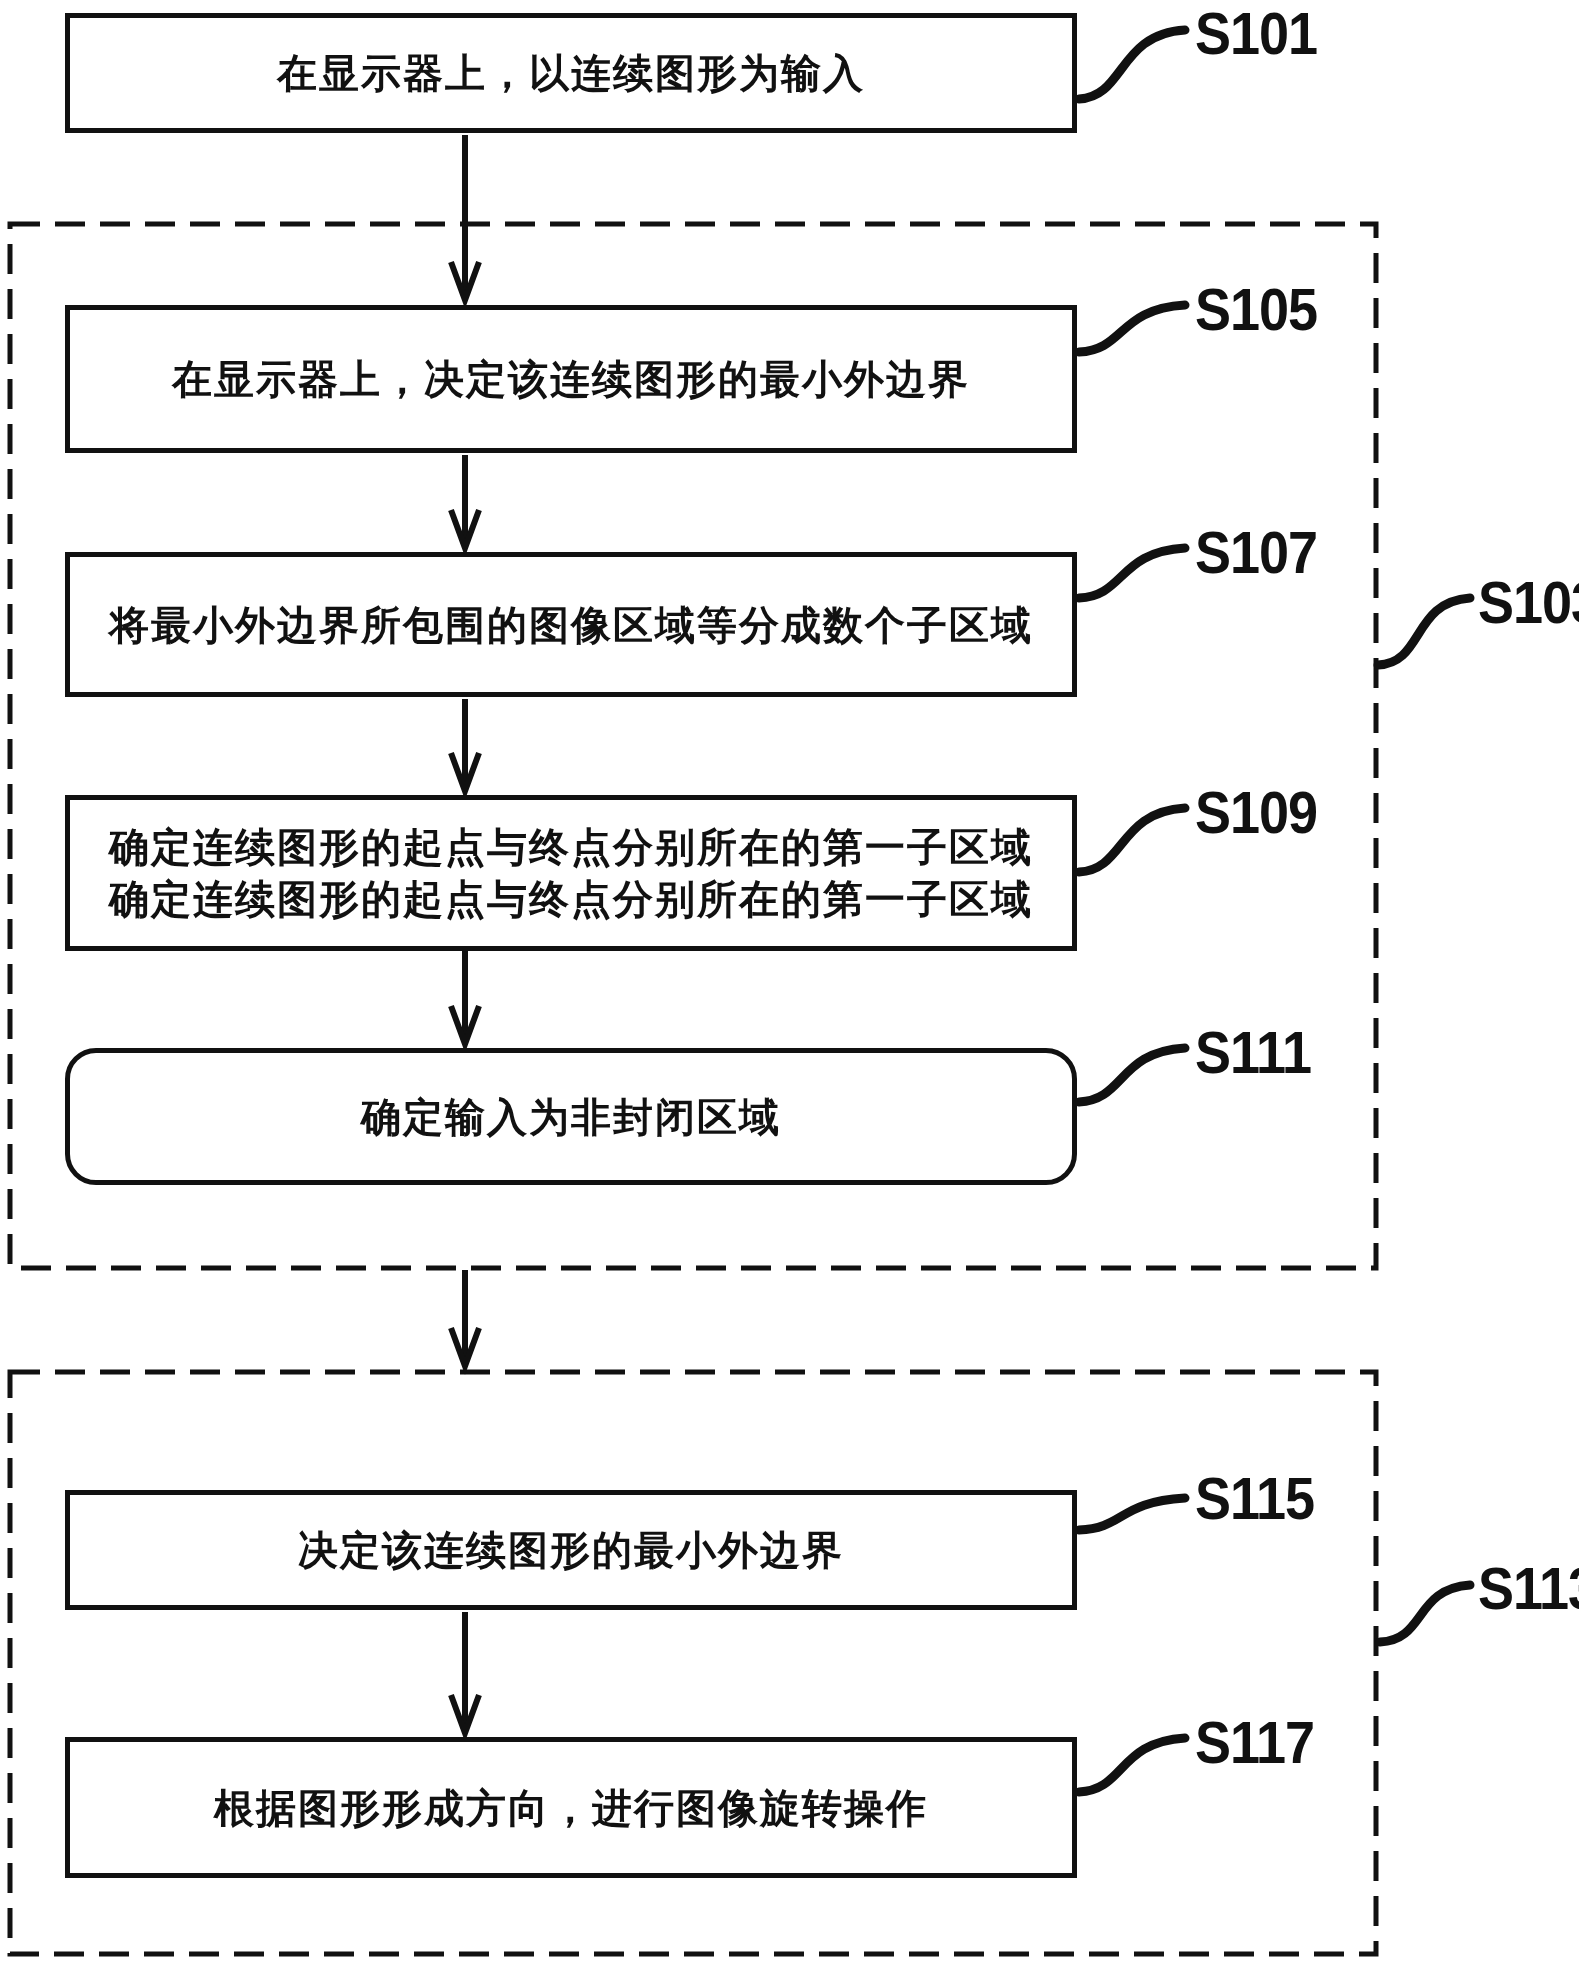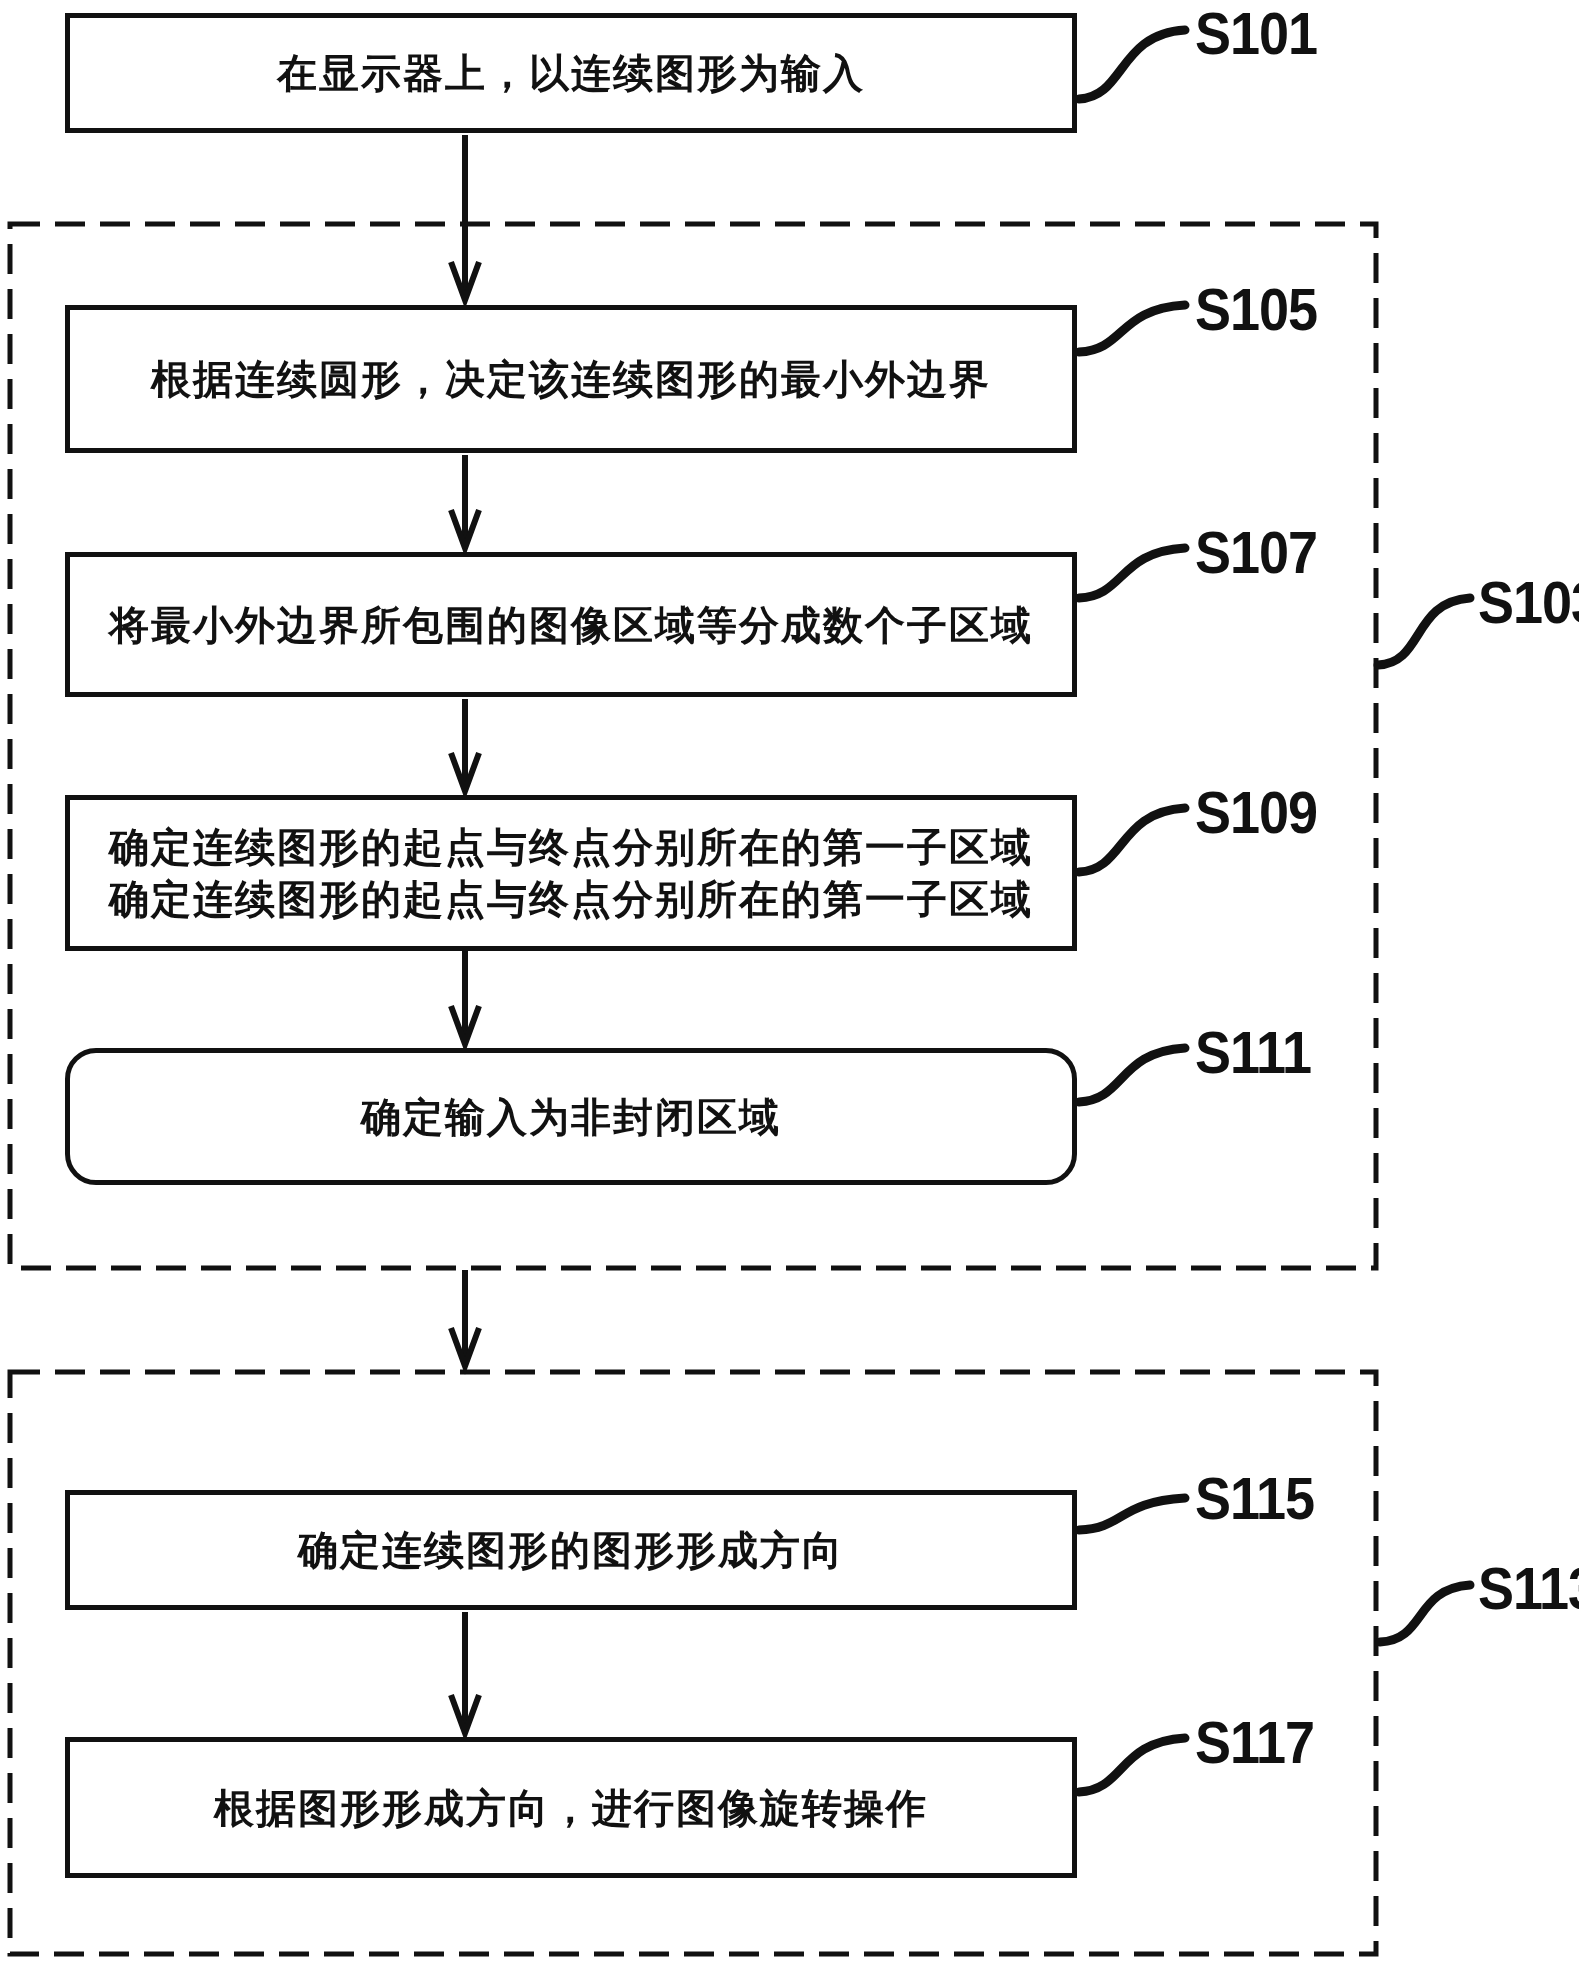--- a/index.html
+++ b/index.html
@@ -108,38 +108,38 @@
       <path d="M 1380 1642 C 1426 1640 1414 1589 1470 1585"></path>
       <path d="M 1079 1792 C 1125 1790 1118 1742 1185 1738"></path>
     </g>
   </svg>
 
   <div class="box box-s101">
     <span>在显示器上，以连续图形为输入</span>
   </div>
 
   <div class="box box-s105">
-    <span>根据连续圆形，决定该连续图形的最小外边界</span>
+    <span>在显示器上，决定该连续图形的最小外边界</span>
   </div>
 
   <div class="box box-s107">
     <span>将最小外边界所包围的图像区域等分成数个子区域</span>
   </div>
 
   <div class="box box-s109">
     <span>确定连续图形的起点与终点分别所在的第一子区域</span>
     <span>确定连续图形的起点与终点分别所在的第一子区域</span>
   </div>
 
   <div class="box box-s111">
     <span>确定输入为非封闭区域</span>
   </div>
 
   <div class="box box-s115">
-    <span>确定连续图形的图形形成方向</span>
+    <span>决定该连续图形的最小外边界</span>
   </div>
 
   <div class="box box-s117">
     <span>根据图形形成方向，进行图像旋转操作</span>
   </div>
 
   <div class="step-label lbl-s101">S101</div>
   <div class="step-label lbl-s105">S105</div>
   <div class="step-label lbl-s107">S107</div>
   <div class="step-label lbl-s109">S109</div>

